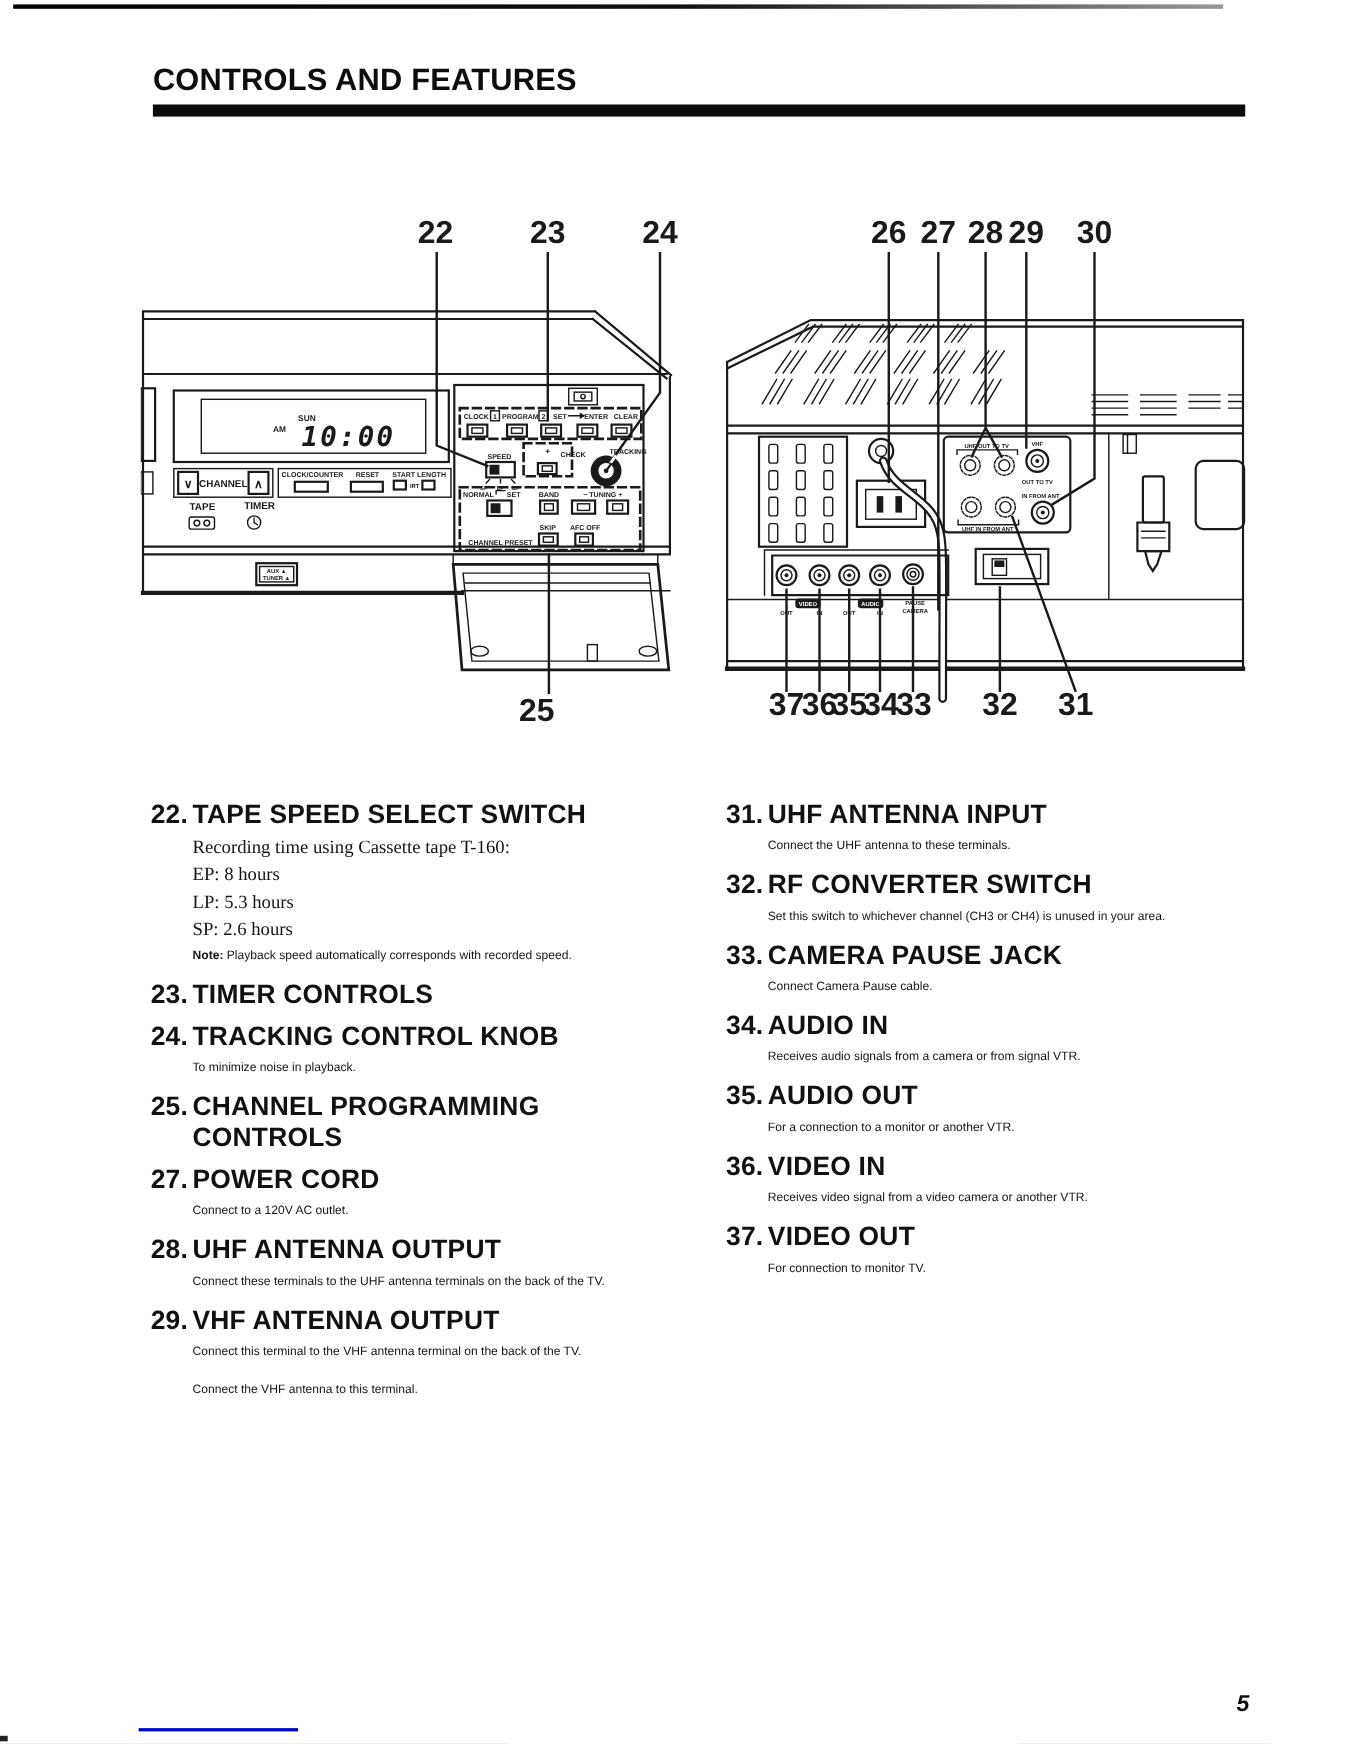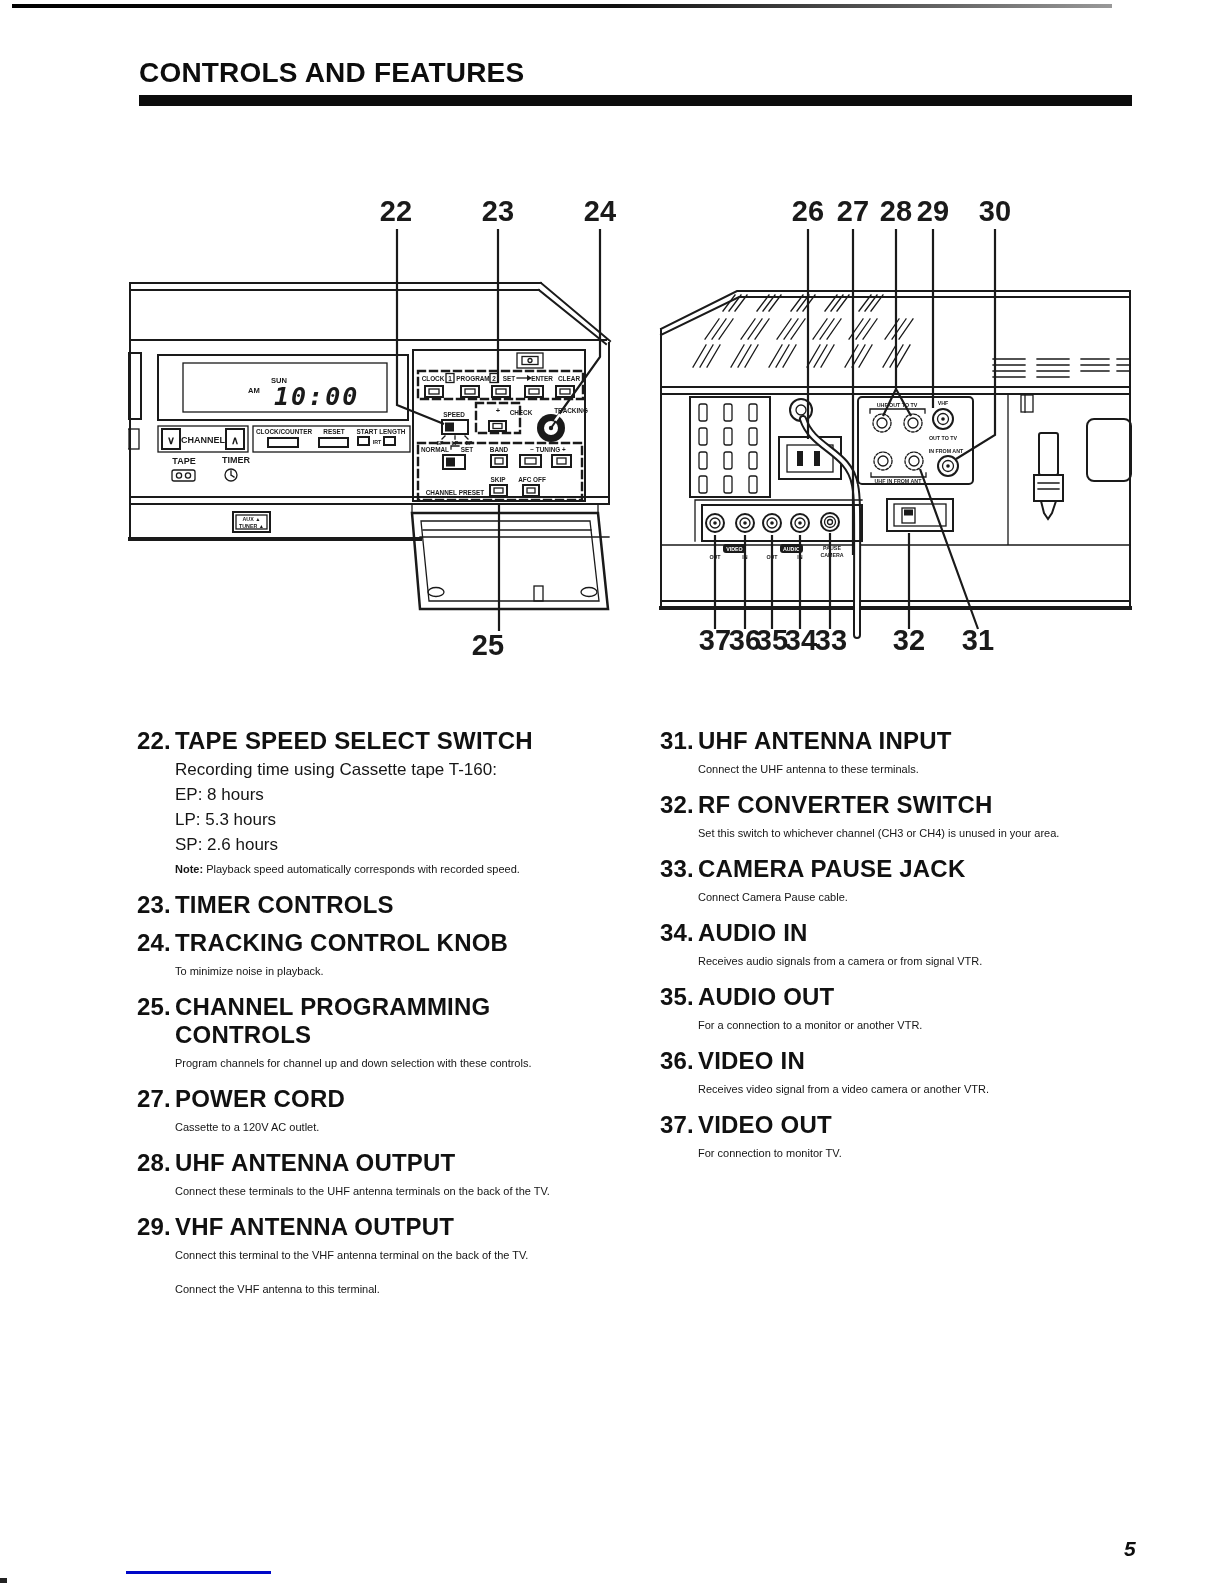--- a/index.html
+++ b/index.html
@@ -27,21 +27,21 @@
   .mid{text-anchor:middle;}
   .seg{font-family:"DejaVu Sans Mono",monospace;font-style:italic;font-size:25px;
        font-weight:bold;letter-spacing:2px;}
   .col{position:absolute;width:478px;}
   .col-left{left:137px;top:727px;}
   .col-right{left:660px;top:727px;}
   .item{margin:0 0 10px 0;}
   .ihead{display:flex;font-size:24px;font-weight:bold;letter-spacing:0.2px;margin-bottom:2px;
          color:#111;}
   .inum{width:38px;flex:none;}
-  .iline{margin-left:38px;font-size:17px;line-height:25px;}
+  .iline{margin-left:38px;font-size:17px;line-height:25px;font-family:Liberation Serif, serif;}
   .ibody{margin:0 0 0 38px;font-size:11px;line-height:24px;text-align:justify;}
   .page-number{position:absolute;left:1124px;top:1537px;font-size:21px;font-weight:bold;
         font-style:italic;color:#0d0d0d;}
   .bottom-blue-line{position:absolute;left:126px;top:1571px;width:145px;height:3px;background:#0008c8;}
   .corner-speck{position:absolute;left:0;top:1578px;width:7px;height:5px;background:#222;}
 </style>
 </head>
 <body>
 
 <div class="page">
@@ -374,28 +374,27 @@
           <span class="inum">24.</span>
           <span>TRACKING CONTROL KNOB</span>
         </div>
       <p class="ibody">To minimize noise in playback.</p>
     </div>
     <div class="item">
       <div class="ihead">
           <span class="inum">25.</span>
           <span>CHANNEL PROGRAMMING CONTROLS</span>
         </div>
-      <p class="ibody">Program channels for channel up and down selection with these controls.</p>
     </div>
     <div class="item">
       <div class="ihead">
           <span class="inum">27.</span>
           <span>POWER CORD</span>
         </div>
-      <p class="ibody">Cassette to a 120V AC outlet.</p>
+      <p class="ibody">Connect to a 120V AC outlet.</p>
     </div>
     <div class="item">
       <div class="ihead">
           <span class="inum">28.</span>
           <span>UHF ANTENNA OUTPUT</span>
         </div>
       <p class="ibody">Connect these terminals to the UHF antenna terminals on the back of the TV.</p>
     </div>
     <div class="item">
       <div class="ihead">

